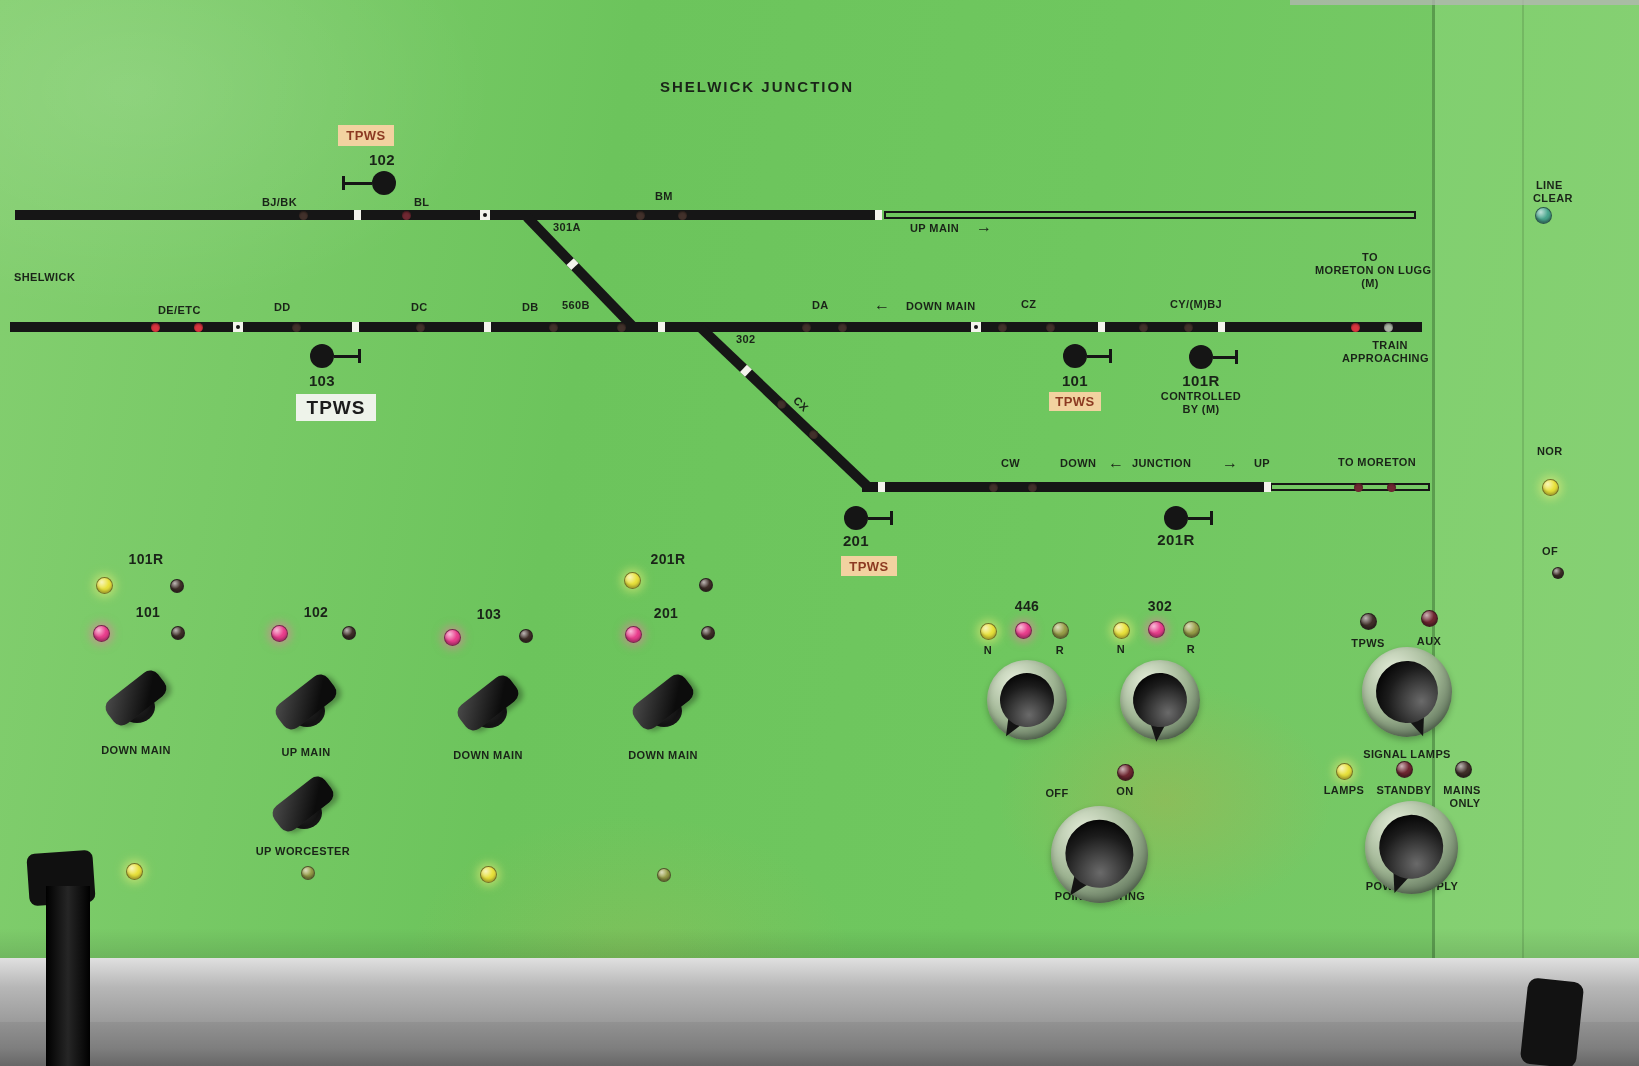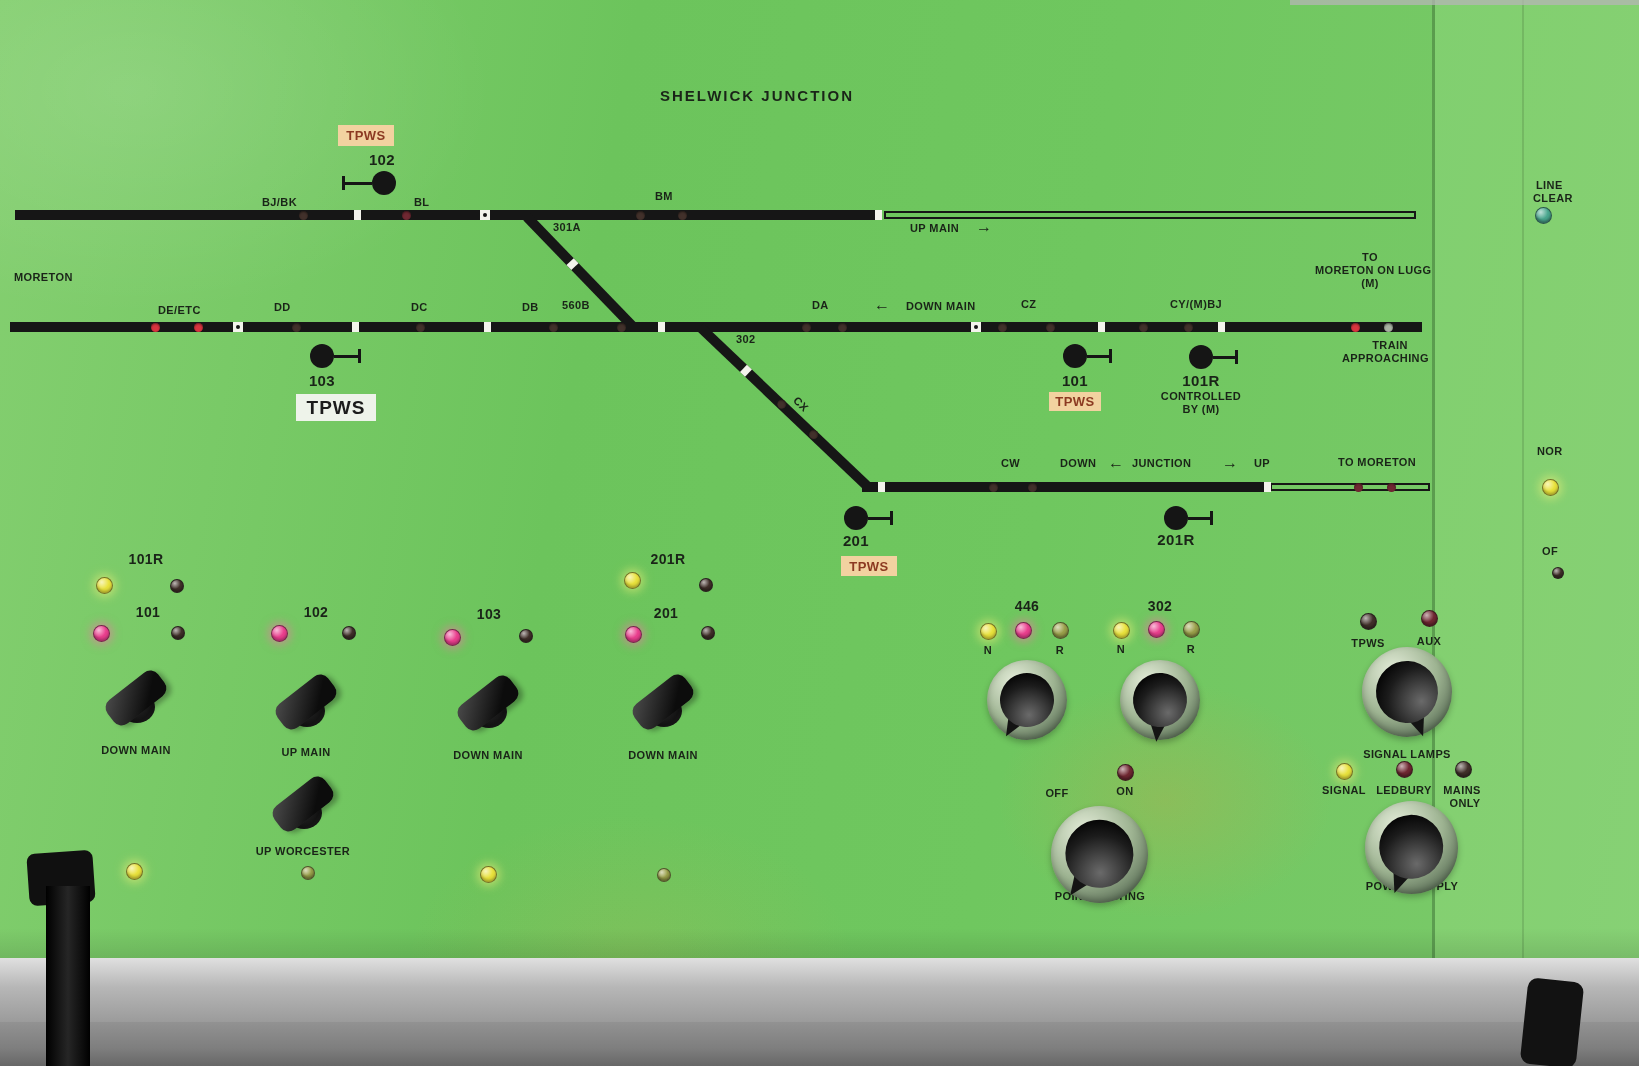--- a/index.html
+++ b/index.html
@@ -58,21 +58,21 @@
 </head>
 <body>
 
 <div class="stage"></div>
 <div class="rightpanel"></div>
 <div class="seam" style="left:1432px;top:0;width:3px;height:962px"></div>
 <div class="seam" style="left:1522px;top:0;width:2px;height:962px;opacity:.5"></div>
 <div class="topstrip"></div>
 <div class="tint"></div>
 
-<div class="lbl title ctr" style="left:587px;top:87px;width:340px">SHELWICK JUNCTION</div>
+<div class="lbl title ctr" style="left:587px;top:78px;width:340px">SHELWICK JUNCTION</div>
 
 <div class="track" style="left:15px;top:210px;width:866px;height:10px"></div>
 <div class="trackthin" style="left:884px;top:211px;width:532px;height:8px"></div>
 
 <div class="track" style="left:527px;top:212px;width:153px;height:10px;transform:rotate(46deg);transform-origin:left center">
   <div class="wsq" style="left:62px;top:0"></div>
 </div>
 
 <div class="track" style="left:10px;top:322px;width:1412px;height:10px"></div>
 
@@ -122,21 +122,21 @@
 <div class="dot c-dark" style="left:1139px;top:323px"></div>
 <div class="dot c-dark" style="left:1184px;top:323px"></div>
 <div class="dot c-red" style="left:1351px;top:323px"></div>
 <div class="dot c-gray" style="left:1384px;top:323px"></div>
 
 <div class="dot c-dark" style="left:989px;top:483px"></div>
 <div class="dot c-dark" style="left:1028px;top:483px"></div>
 <div class="dot c-darkred" style="left:1354px;top:483px"></div>
 <div class="dot c-darkred" style="left:1387px;top:483px"></div>
 
-<div class="lbl" style="left:14px;top:271px">MORETON</div>
+<div class="lbl" style="left:14px;top:271px">SHELWICK</div>
 <div class="lbl" style="left:262px;top:196px">BJ/BK</div>
 <div class="lbl" style="left:414px;top:196px">BL</div>
 <div class="lbl" style="left:655px;top:190px">BM</div>
 <div class="lbl" style="left:910px;top:222px">UP MAIN</div>
 <div class="lbl f16" style="left:976px;top:218px">→</div>
 <div class="lbl" style="left:553px;top:221px">301A</div>
 <div class="lbl" style="left:158px;top:304px">DE/ETC</div>
 <div class="lbl" style="left:274px;top:301px">DD</div>
 <div class="lbl" style="left:411px;top:301px">DC</div>
 <div class="lbl" style="left:522px;top:301px">DB</div>
@@ -309,22 +309,22 @@
   <div class="spin" style="transform:rotate(215deg)">
       <div class="ptr"></div>
       <div class="knob" style="width:68px;height:68px"></div>
     </div>
 </div>
 <div class="lbl ctr" style="left:1040px;top:890px;width:120px">POINT HEATING</div>
 
 <div class="lamp lg c-yellow" style="left:1336px;top:763px"></div>
 <div class="lamp lg c-darkred" style="left:1396px;top:761px"></div>
 <div class="lamp lg c-dark" style="left:1455px;top:761px"></div>
-<div class="lbl ctr" style="left:1314px;top:784px;width:60px">SIGNAL</div>
-<div class="lbl ctr" style="left:1372px;top:784px;width:64px">LEDBURY</div>
+<div class="lbl ctr" style="left:1314px;top:784px;width:60px">LAMPS</div>
+<div class="lbl ctr" style="left:1372px;top:784px;width:64px">STANDBY</div>
 <div class="lbl ctr" style="left:1434px;top:784px;width:56px">MAINS</div>
 <div class="lbl ctr" style="left:1437px;top:797px;width:56px">ONLY</div>
 <div class="rotary" style="left:1365px;top:801px;width:93px;height:93px">
   <div class="bezel"></div>
   <div class="spin" style="transform:rotate(200deg)">
       <div class="ptr"></div>
       <div class="knob" style="width:64px;height:64px"></div>
     </div>
 </div>
 <div class="lbl ctr" style="left:1352px;top:880px;width:120px">POWER SUPPLY</div>

